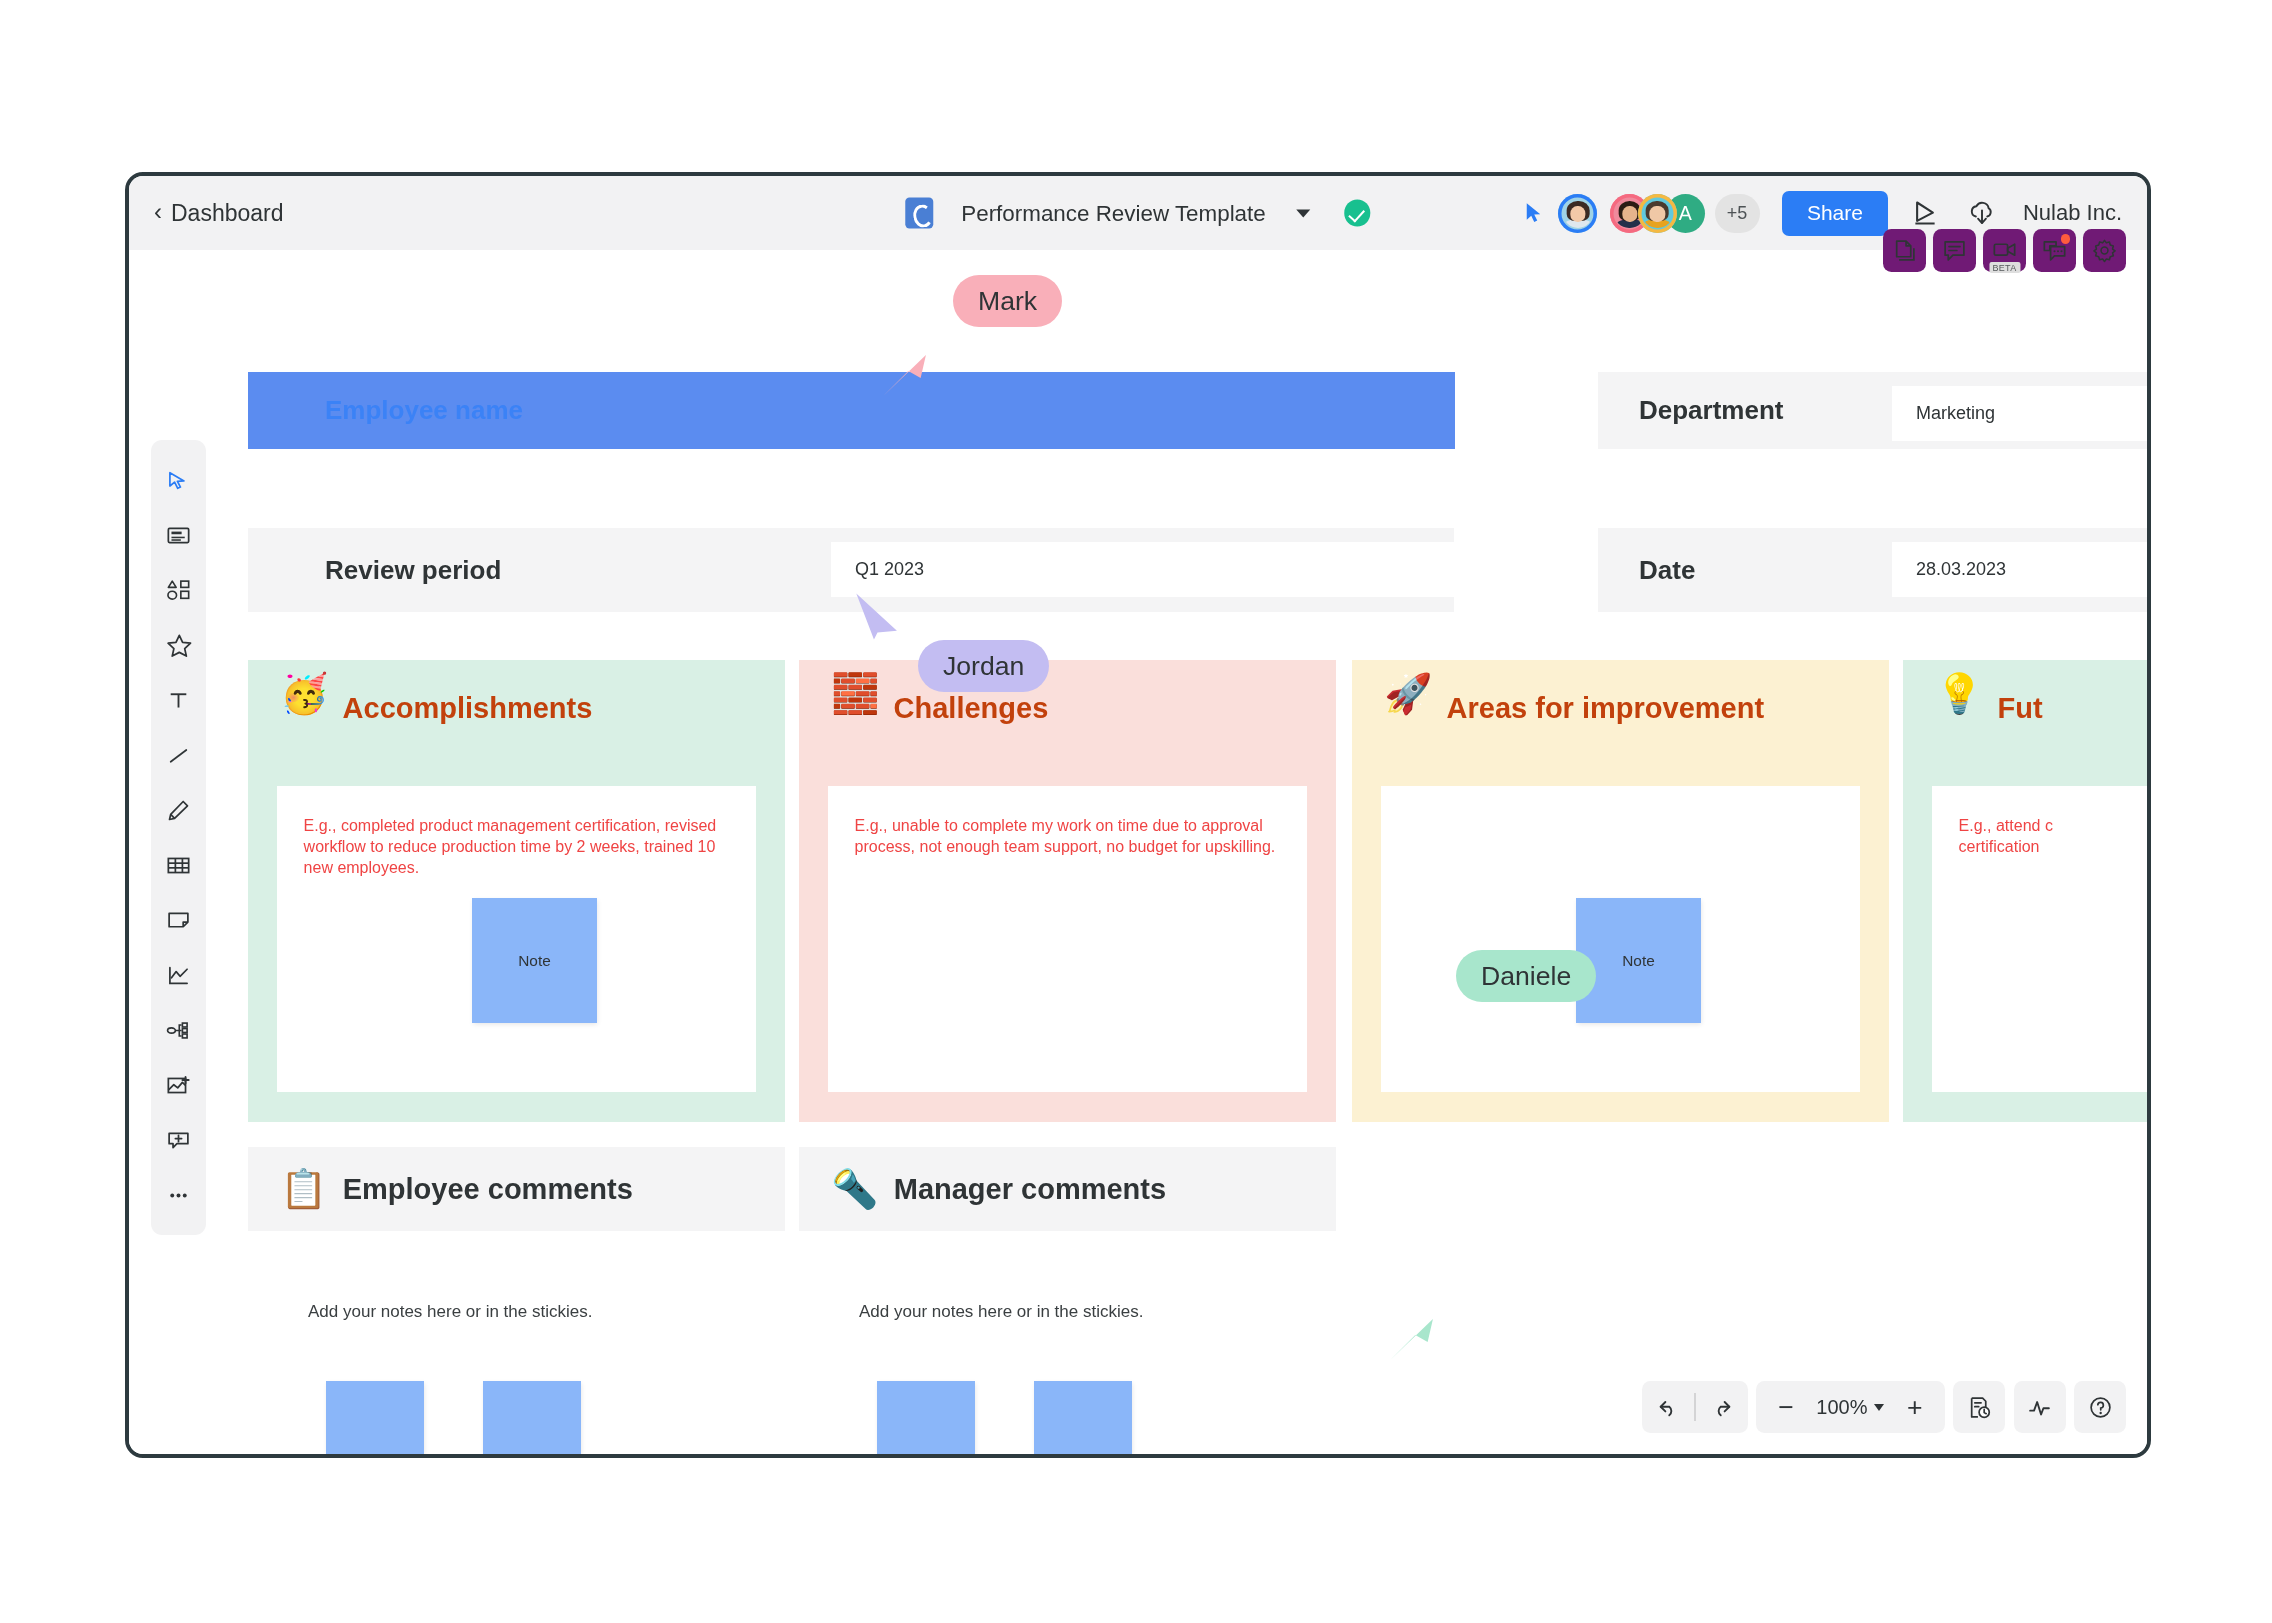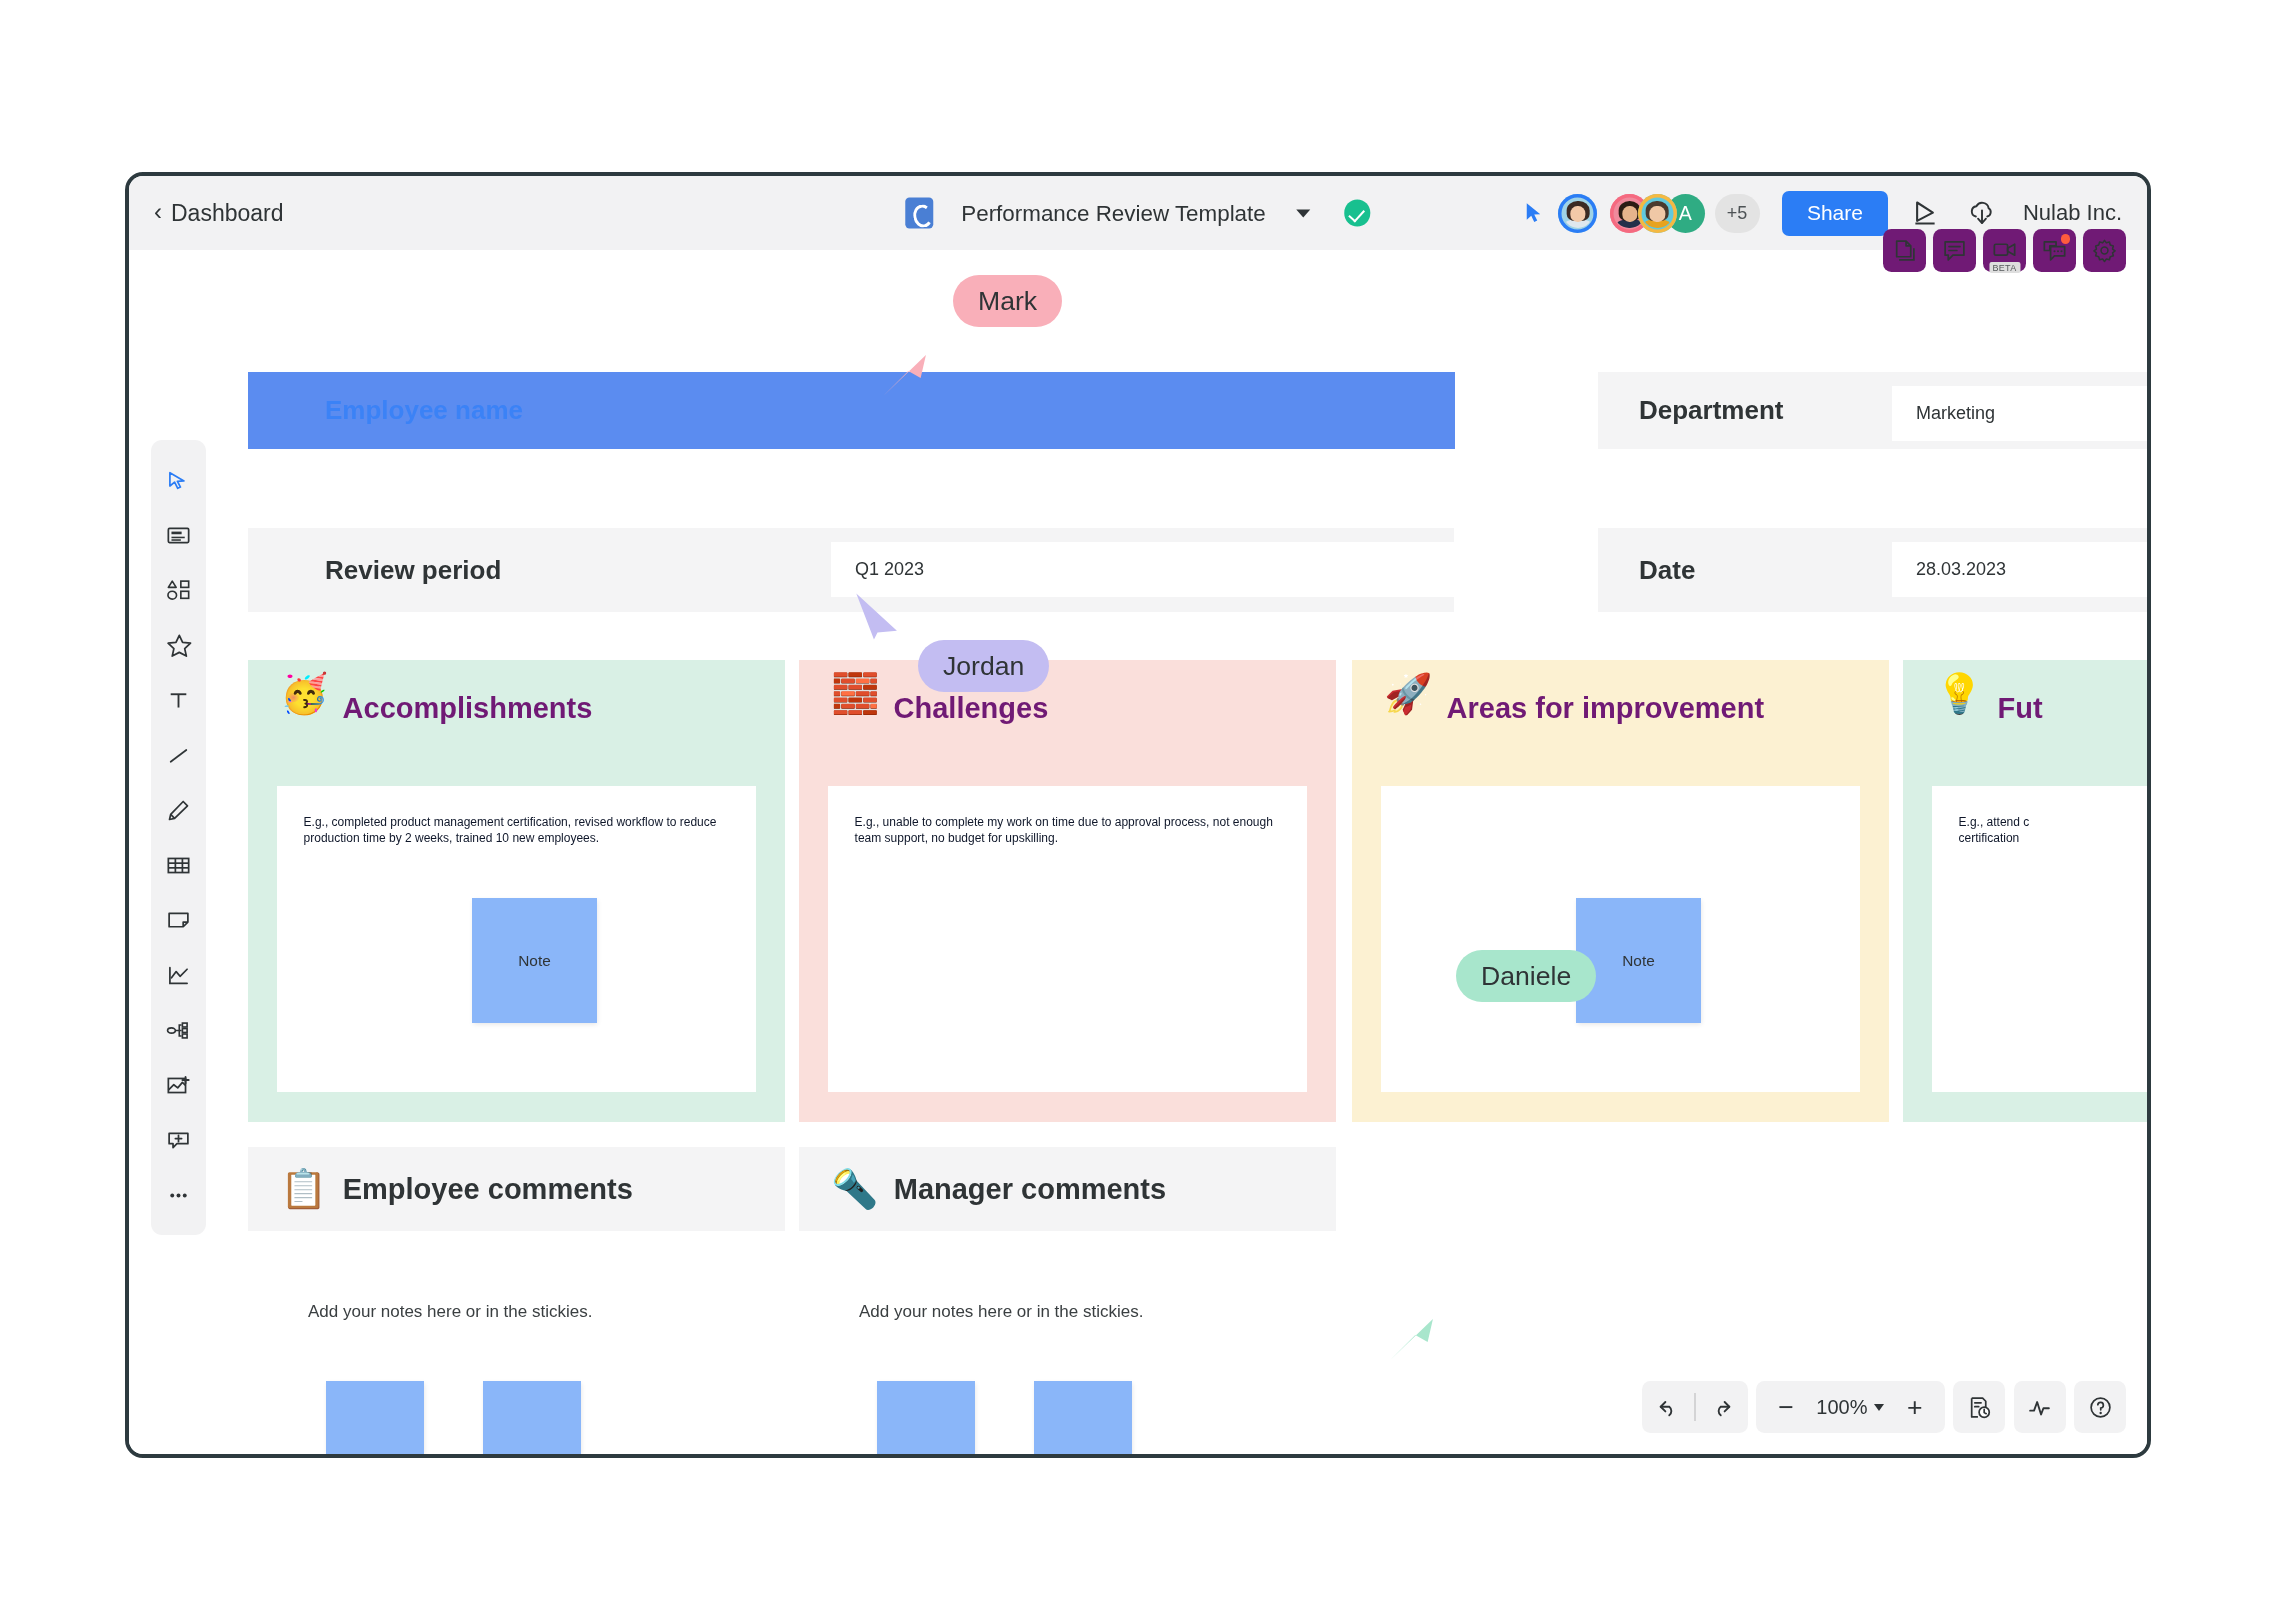--- a/index.html
+++ b/index.html
@@ -184,28 +184,28 @@
     font-size: 18px; color: #2f3436;
   }
 
   
   .cat-card { position: absolute; }
   .cat-head {
     display: flex; align-items: center; gap: 14px;
     height: 67px; padding-left: 32px;
   }
   .cat-emoji { font-size: 39px; line-height: 1; flex: none; }
-  .cat-title { font-size: 29px; font-weight: bold; color: #701a75; white-space: nowrap; margin-top: 30px; }
+  .cat-title { font-size: 29px; font-weight: bold; color: #c2410c; white-space: nowrap; margin-top: 30px; }
   .cat-body {
     background: #ffffff;
     padding: 29px 26.6px 0 26.6px;
     position: relative;
   }
   .cat-example {
-    font-size: 12px; line-height: 1.32; color: #0f172a;
+    font-size: 16px; line-height: 1.32; color: #ef4444;
   }
   .sticky {
     position: absolute;
     background: #8ab6f9;
     display: flex; align-items: center; justify-content: center;
     font-size: 15.4px; color: #2f3436;
     box-shadow: 1.4px 2.1px 4.9px rgba(0,0,0,.10);
   }
 
   

